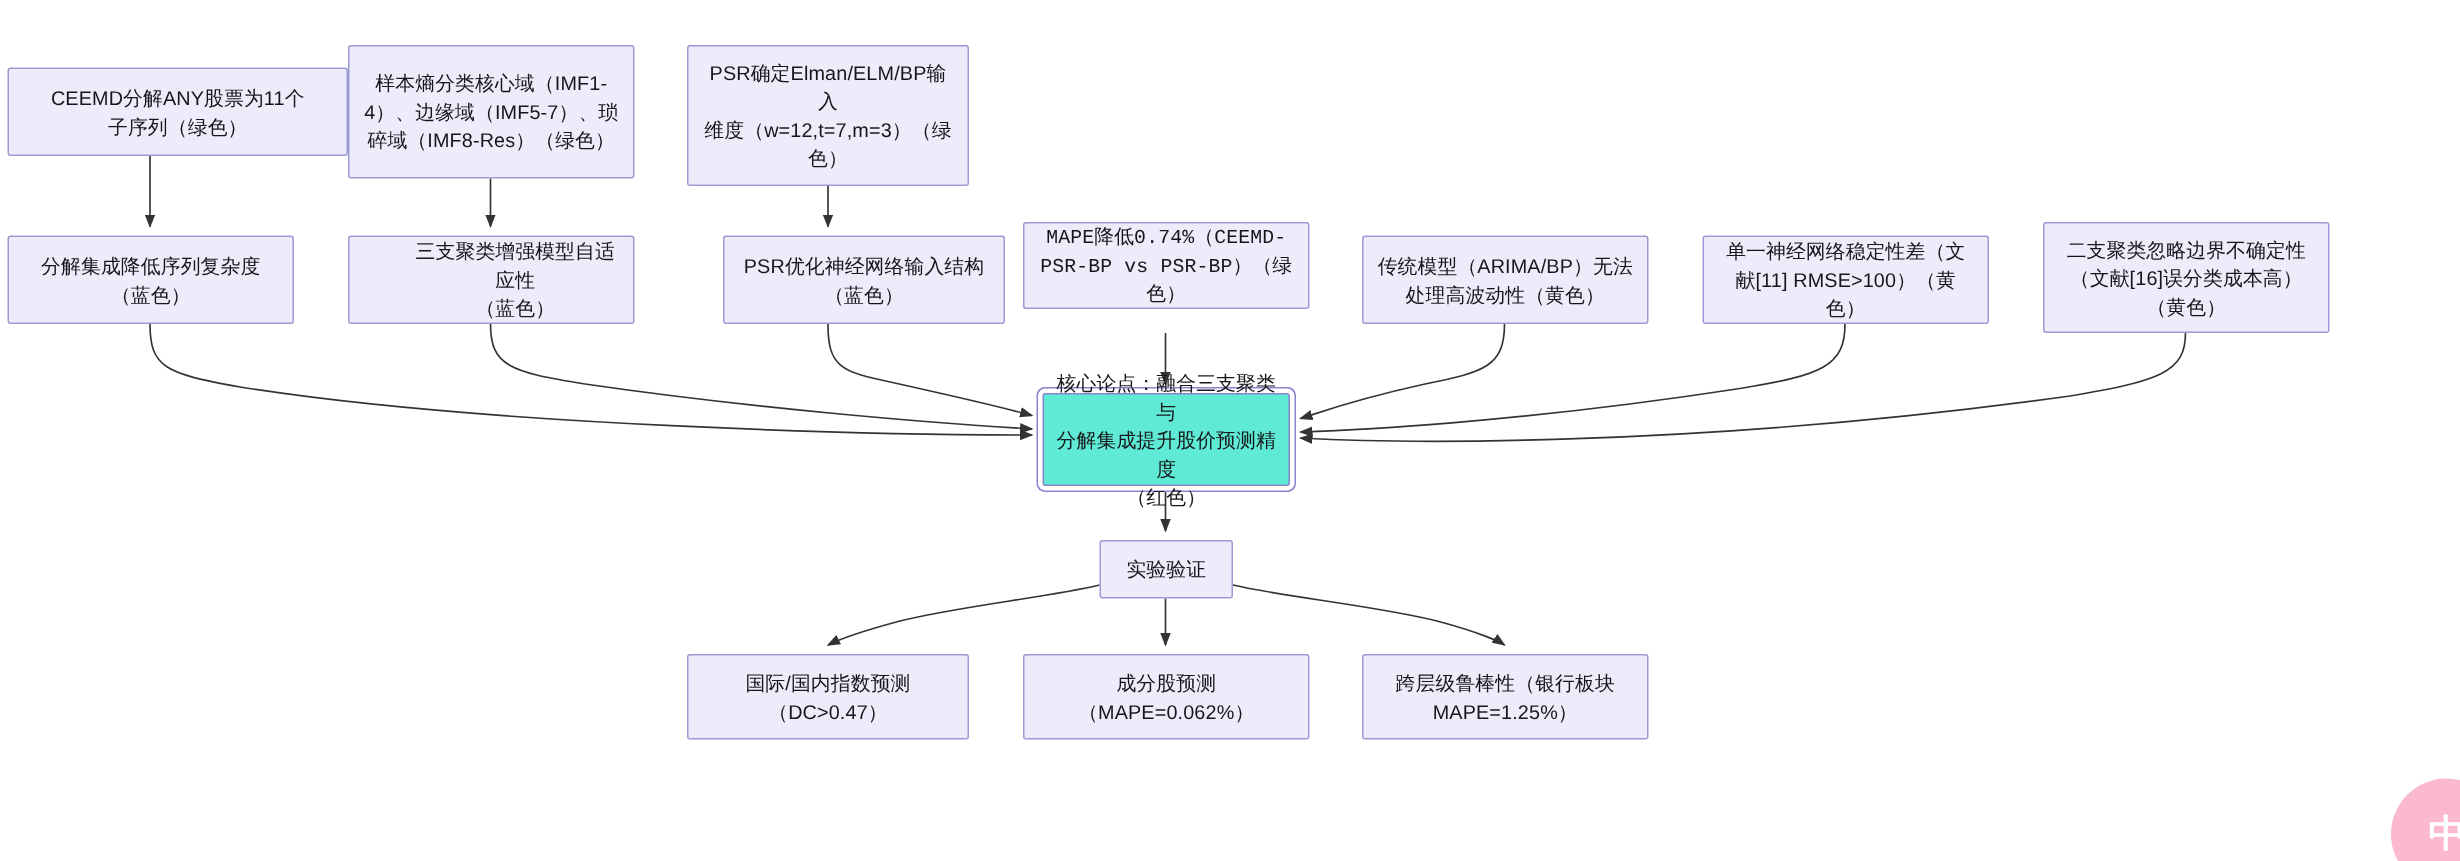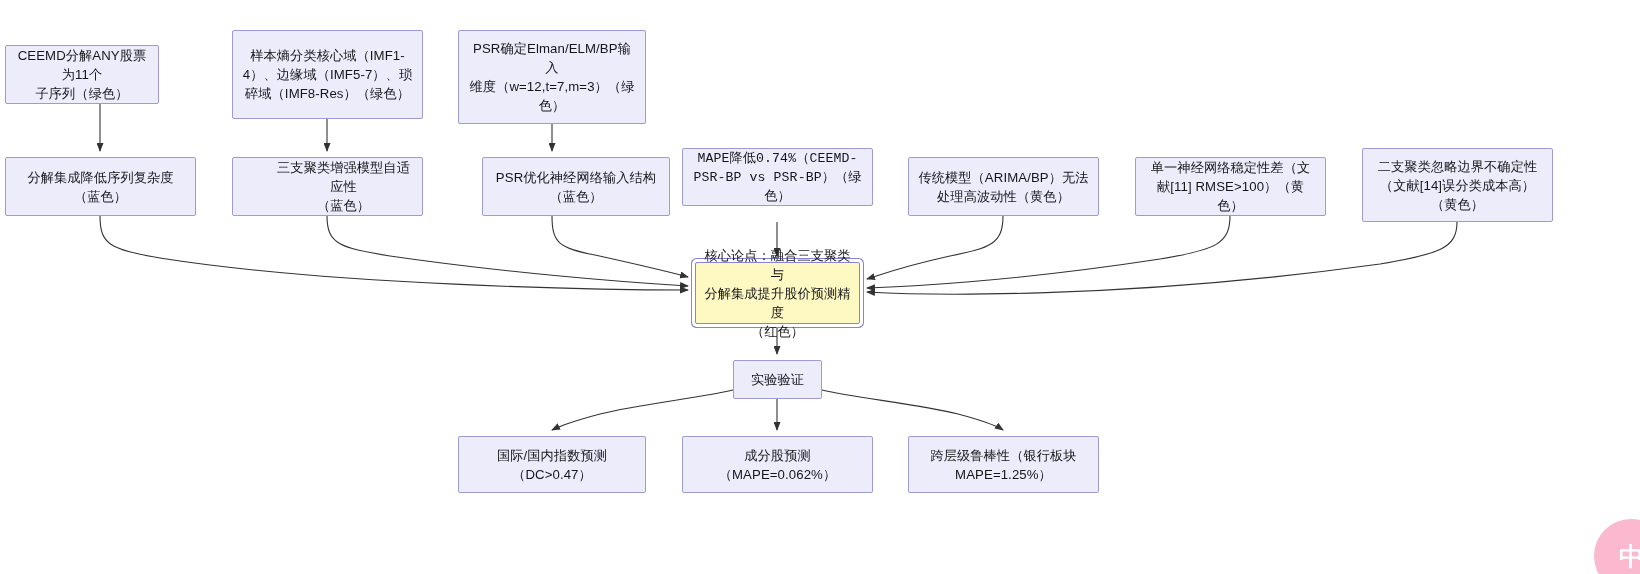--- a/index.html
+++ b/index.html
@@ -41,21 +41,21 @@
     letter-spacing: 0.1px;
     padding: 3px 8px;
     z-index: 2;
   }
   .node .label {
     display: block;
     width: 100%;
     white-space: pre-line;
   }
   .node.core {
-    background: #fef9c3;
+    background: #5eead4;
     border: 1px solid #8a84cf;
     box-shadow: 0 0 0 3px #ffffff, 0 0 0 4px #8a84cf;
   }
   #watermark {
     position: absolute;
     width: 74px;
     height: 74px;
     border-radius: 50%;
     background: #fbb9cf;
     display: flex;
@@ -93,21 +93,21 @@
         <path d="M1230,216 C1230,244 1215,250 1160,259 C1010,282 900,287 867,288" stroke="#333333" marker-end="url(#arrowhead)"></path>
         <path d="M1457,222 C1457,248 1440,254 1380,264 C1120,300 920,295 867,292" stroke="#333333" marker-end="url(#arrowhead)"></path>
         <path d="M777,324 L777,354" stroke="#333333" marker-end="url(#arrowhead)"></path>
         <path d="M733,390 C700,398 640,404 600,414 C570,422 556,428 552,430" stroke="#333333" marker-end="url(#arrowhead)"></path>
         <path d="M777,399 L777,430" stroke="#333333" marker-end="url(#arrowhead)"></path>
         <path d="M822,390 C856,398 918,404 958,414 C988,422 1000,428 1003,430" stroke="#333333" marker-end="url(#arrowhead)"></path>
       </g>
   </svg>
 
   <div id="nodes-layer">
-      <div class="node" style="left: 5px; top: 45px; width: 154px; height: 59px;">
+      <div class="node" style="left: 5px; top: 45px; width: 227px; height: 59px;">
         <span class="label">CEEMD分解ANY股票为11个
 子序列（绿色）</span>
       </div>
       <div class="node" style="left: 232px; top: 30px; width: 191px; height: 89px;">
         <span class="label">样本熵分类核心域（IMF1-
 4）、边缘域（IMF5-7）、琐
 碎域（IMF8-Res）（绿色）</span>
       </div>
       <div class="node" style="left: 458px; top: 30px; width: 188px; height: 94px;">
         <span class="label">PSR确定Elman/ELM/BP输入
@@ -134,21 +134,21 @@
       <div class="node" style="left: 908px; top: 157px; width: 191px; height: 59px;">
         <span class="label">传统模型（ARIMA/BP）无法
 处理高波动性（黄色）</span>
       </div>
       <div class="node" style="left: 1135px; top: 157px; width: 191px; height: 59px;">
         <span class="label">单一神经网络稳定性差（文
 献[11] RMSE&gt;100）（黄色）</span>
       </div>
       <div class="node" style="left: 1362px; top: 148px; width: 191px; height: 74px;">
         <span class="label">二支聚类忽略边界不确定性
-（文献[14]误分类成本高）
+（文献[16]误分类成本高）
 （黄色）</span>
       </div>
       <div class="node core" style="left: 695px; top: 262px; width: 165px; height: 62px;">
         <span class="label">核心论点：融合三支聚类与
 分解集成提升股价预测精度
 （红色）</span>
       </div>
       <div class="node" style="left: 733px; top: 360px; width: 89px; height: 39px;">
         <span class="label">实验验证</span>
       </div>

